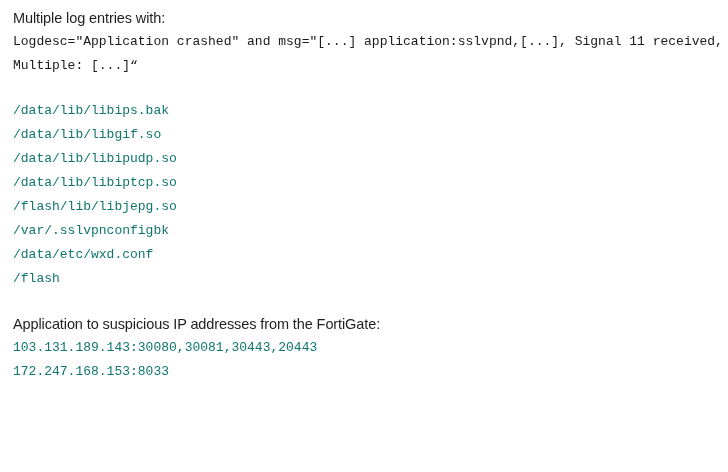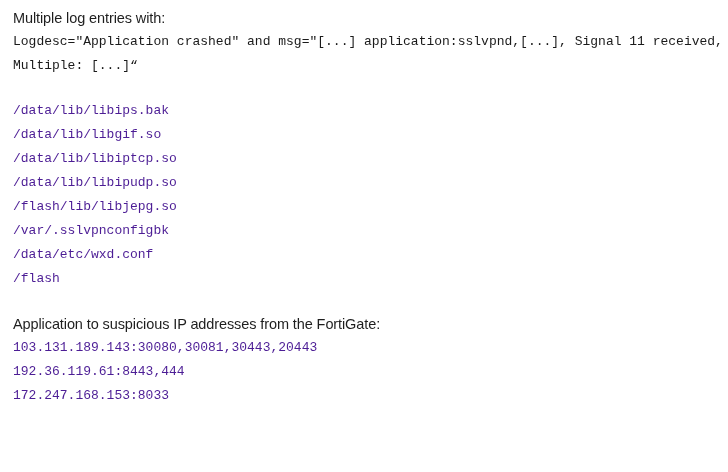--- a/index.html
+++ b/index.html
@@ -63,21 +63,21 @@
   }
   .mono-list {
     margin: 0;
     padding: 0;
     list-style: none;
   }
   .mono-list li {
     font-family: "Liberation Mono", "DejaVu Sans Mono", monospace;
     font-size: 13px;
     line-height: 24px;
-    color: #4c1d95;
+    color: #0f766e;
     white-space: pre;
     margin: 0;
     padding: 0;
   }
 </style>
 </head>
 <body>
 
 <div class="page">
   <div class="content">
@@ -85,32 +85,31 @@
     <div class="section">
       <p class="heading">Multiple log entries with:</p>
       <p class="mono-line wide">Logdesc="Application crashed" and msg="[...] application:sslvpnd,[...], Signal 11 received,</p>
       <p class="mono-line">Multiple: [...]“</p>
     </div>
 
     <div class="section">
       <ul class="mono-list">
         <li>/data/lib/libips.bak</li>
         <li>/data/lib/libgif.so</li>
+        <li>/data/lib/libipudp.so</li>
         <li>/data/lib/libiptcp.so</li>
-        <li>/data/lib/libipudp.so</li>
         <li>/flash/lib/libjepg.so</li>
         <li>/var/.sslvpnconfigbk</li>
         <li>/data/etc/wxd.conf</li>
         <li>/flash</li>
       </ul>
     </div>
 
     <div class="section">
       <p class="heading">Application to suspicious IP addresses from the FortiGate:</p>
       <ul class="mono-list">
         <li>103.131.189.143:30080,30081,30443,20443</li>
-        <li>192.36.119.61:8443,444</li>
         <li>172.247.168.153:8033</li>
       </ul>
     </div>
 
   </div>
 </div>
 
 </body></html>

